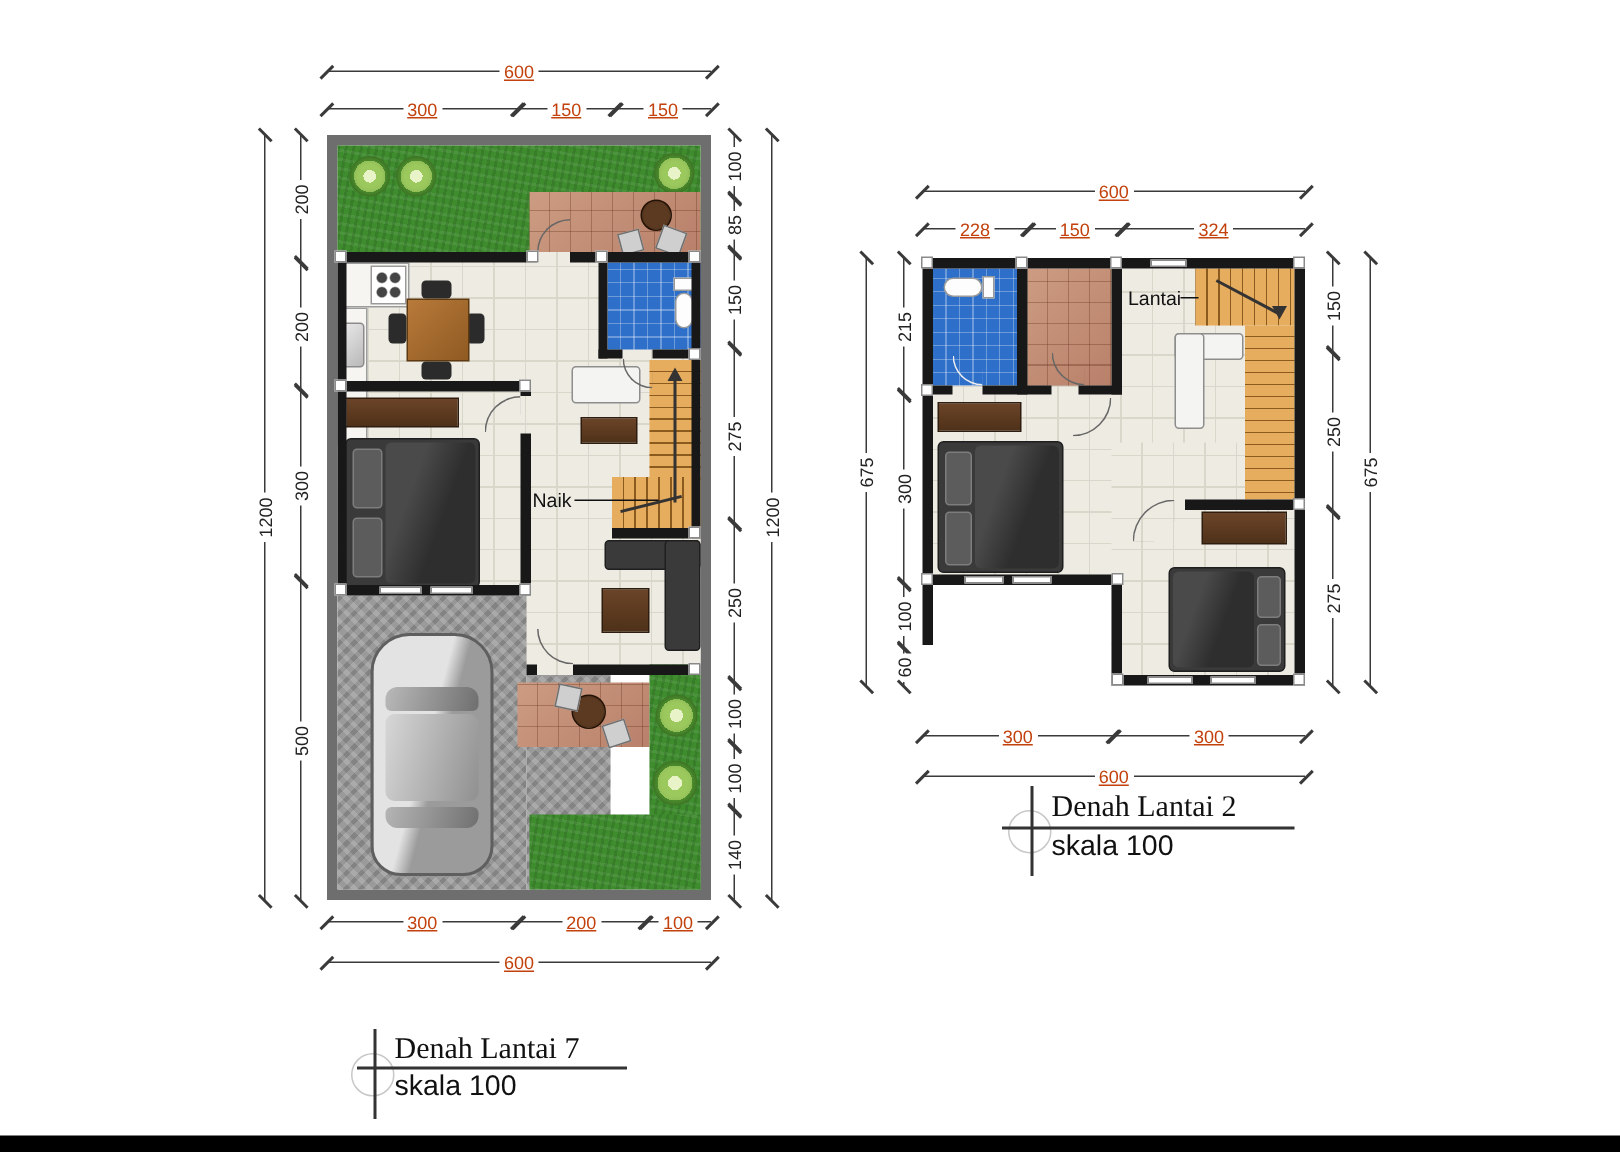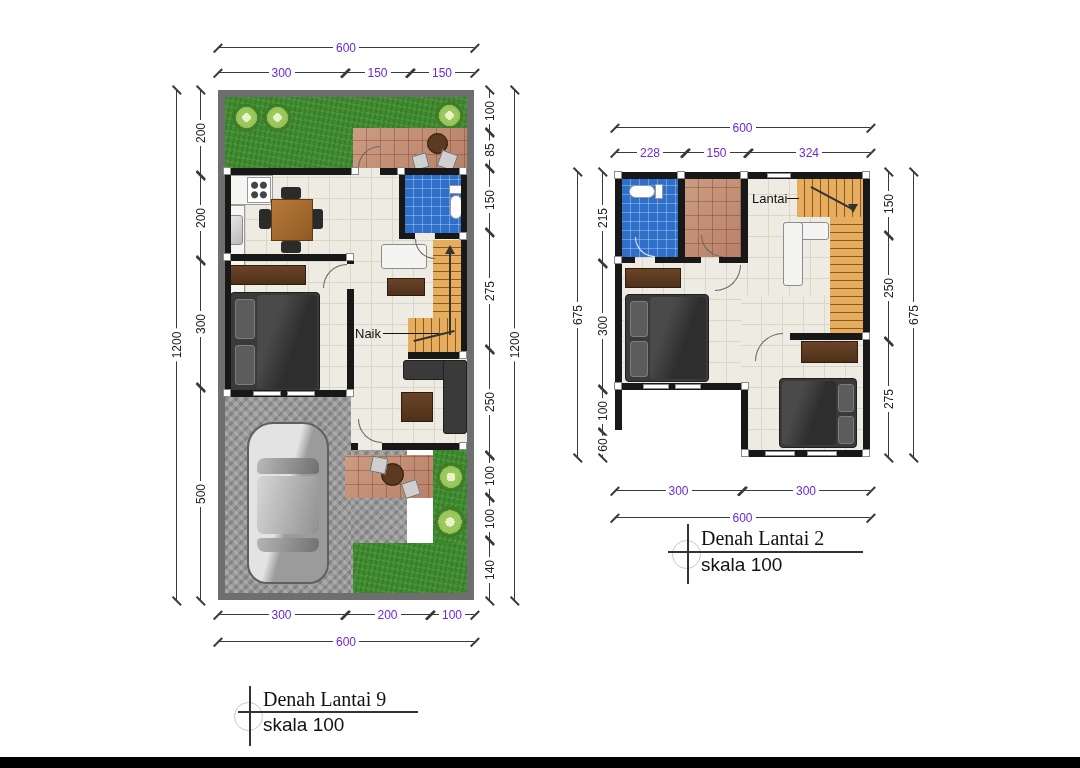--- a/index.html
+++ b/index.html
@@ -6,21 +6,21 @@
   .sheet{position:relative;width:1080px;height:768px;background:#ffffff;overflow:hidden;
          font-family:"Liberation Sans",sans-serif;}
   
   .dim-h{position:absolute;height:0;border-top:1px solid #3a3a3a;}
   .dim-h::before,.dim-h::after{content:"";position:absolute;top:-6px;width:1.5px;height:12px;background:#3a3a3a;transform:rotate(45deg);}
   .dim-h::before{left:-1px}.dim-h::after{right:-1px}
   .dim-v{position:absolute;width:0;border-left:1px solid #3a3a3a;}
   .dim-v::before,.dim-v::after{content:"";position:absolute;left:-6px;width:12px;height:1.5px;background:#3a3a3a;transform:rotate(45deg);}
   .dim-v::before{top:-1px}.dim-v::after{bottom:-1px}
   .dlab{position:absolute;left:50%;top:0;transform:translate(-50%,-50%);background:#fff;padding:0 3px;
-        font-size:12px;color:#6d28d9;white-space:nowrap;line-height:1;}
+        font-size:12px;color:#c2410c;white-space:nowrap;line-height:1;text-decoration:underline;}
   .dlabv{position:absolute;top:50%;left:0;transform:translate(-50%,-50%) rotate(-90deg);background:#fff;padding:0 3px;
         font-size:12px;color:#222;white-space:nowrap;line-height:1;}
   
   .plan1{position:absolute;left:218px;top:90px;width:256px;height:510px;box-sizing:border-box;
          border:7px solid #6e6e6e;background:#fff;}
   .plan2{position:absolute;left:615px;top:172px;width:255px;height:285px;}
   .abs{position:absolute;}
   .floor{background:
     repeating-linear-gradient(0deg,transparent 0 20px,#d9d6ca 20px 21px),
     repeating-linear-gradient(90deg,transparent 0 20px,#d9d6ca 20px 21px),#edebe2;}
@@ -244,21 +244,21 @@
     </div>
   <div class="dim-h" style="left:430px;top:614px;width:44px">
       <span class="dlab">100</span>
     </div>
   <div class="dim-h" style="left:218px;top:641px;width:256px">
       <span class="dlab">600</span>
     </div>
 
   <div class="ttl-circle" style="left:234px;top:702px;width:27px;height:27px"></div>
   <div class="ttl-line" style="left:249px;top:686px;width:1.5px;height:60px"></div>
-  <div class="ttl-text" style="left:263px;top:688px">Denah Lantai 9</div>
+  <div class="ttl-text" style="left:263px;top:688px">Denah Lantai 7</div>
   <div class="ttl-line" style="left:238px;top:711px;width:180px;height:1.5px"></div>
   <div class="ttl-scale" style="left:263px;top:715px">skala 100</div>
 
   <div class="plan2">
 
     <div class="abs floor" style="left:7px;top:7px;width:241px;height:204px"></div>
     <div class="abs floor" style="left:126px;top:123px;width:122px;height:155px"></div>
     <div class="abs bath" style="left:7px;top:7px;width:56px;height:78px"></div>
     <div class="toilet-bowl" style="left:14px;top:13px;width:26px;height:13px;border-radius:7px"></div>
     <div class="toilet-bowl" style="left:40px;top:12px;width:8px;height:15px"></div>

